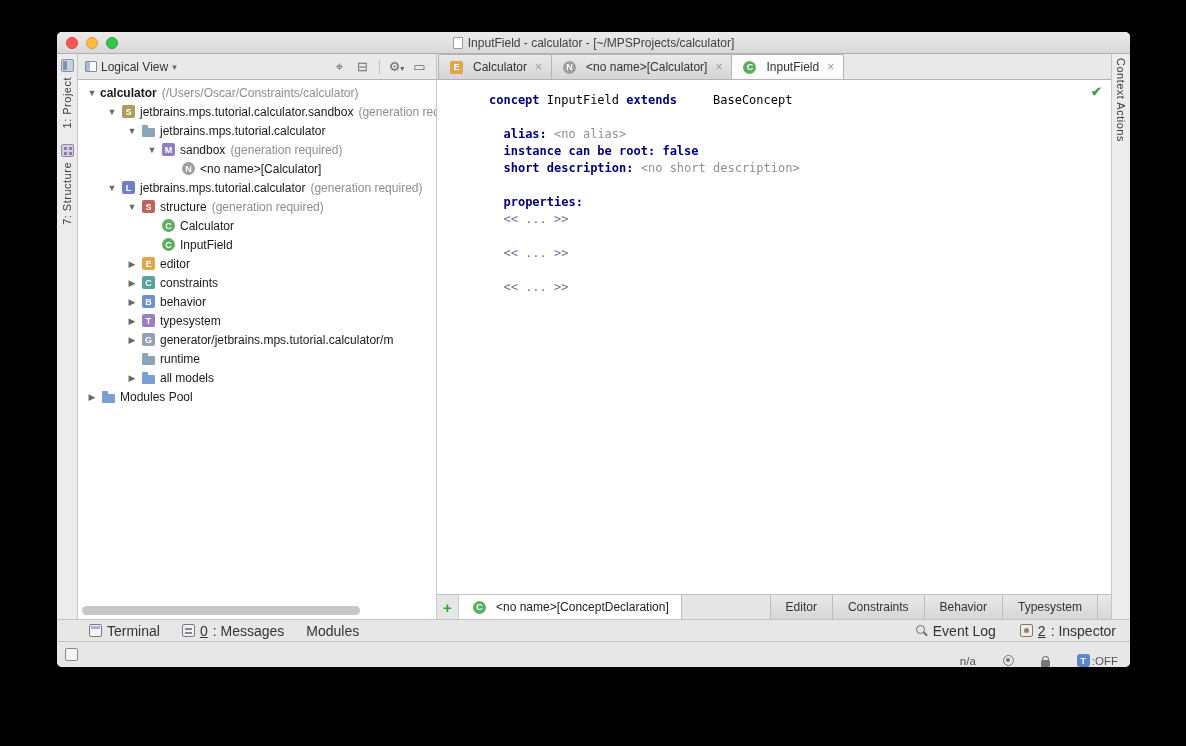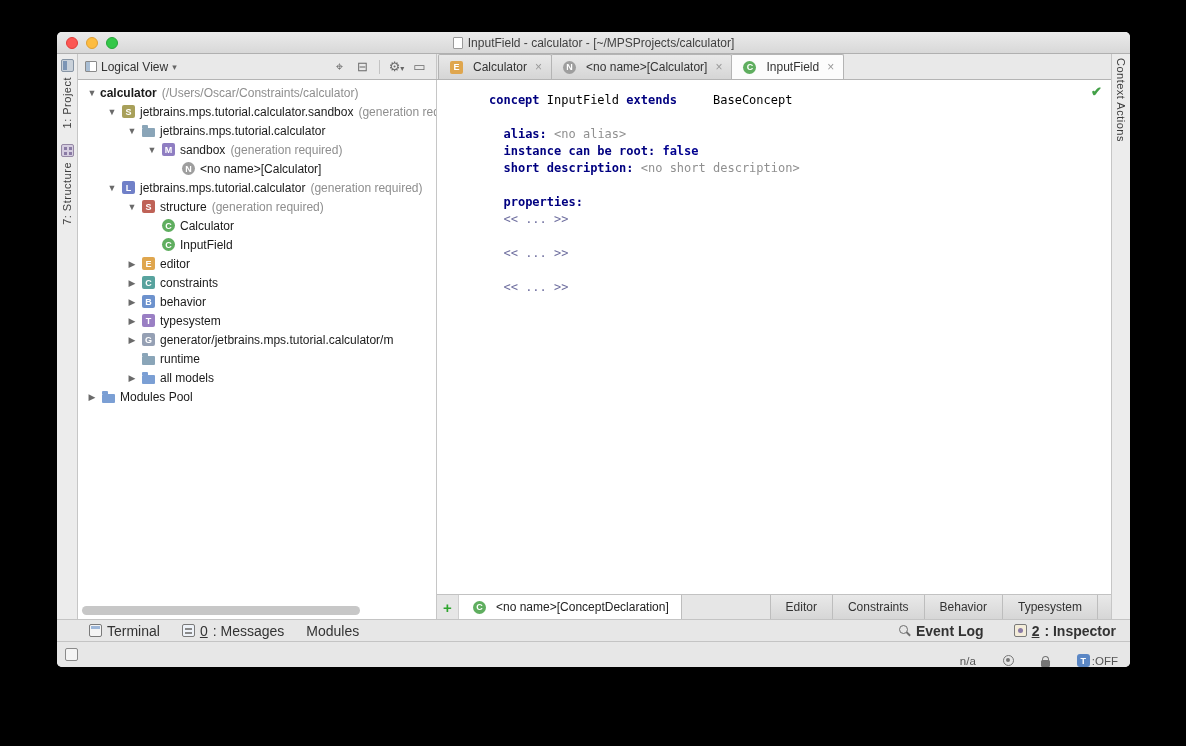--- a/index.html
+++ b/index.html
@@ -105,21 +105,21 @@
   #aspect-tabs { margin-left:auto; display:flex; }
   .aspect-tab { padding:0 15px; display:flex; align-items:center;
                 background:linear-gradient(#e9e9e9,#d6d6d6); border-left:1px solid #bdbdbd; color:#333; }
   .tab-sliver { width:14px; background:linear-gradient(#e9e9e9,#d6d6d6); border-left:1px solid #bdbdbd; }
 
   
   .toolwindow-bar { flex:0 0 22px; background:#e7e7e7; border-top:1px solid #c4c4c4;
                     display:flex; align-items:center; font-size:14px; color:#333;
                     padding:0 14px 0 32px; gap:22px; }
   .tw-item { display:flex; align-items:center; gap:5px; white-space:nowrap; }
-  .tw-right { margin-left:auto; display:flex; gap:30px;font-weight:bold; }
+  .tw-right { margin-left:auto; display:flex; gap:24px; }
   .mn { text-decoration:underline; }
   .mini { width:13px; height:13px; display:inline-block; position:relative; }
   .terminal-icon { border:1px solid #7a7a7a; background:#f4f4f4; border-radius:2px; }
   .terminal-icon::before { content:''; position:absolute; top:1px; left:1px; right:1px; height:3px; background:#9db6d8; }
   .messages-icon { border:1px solid #7a7a7a; background:#eef2f8; border-radius:2px; }
   .messages-icon::before { content:''; position:absolute; left:2px; top:3px; right:2px; height:2px;
                            background:#8a8a8a; box-shadow:0 4px 0 #8a8a8a; }
   .event-log-icon::before { content:''; position:absolute; left:1px; top:1px; width:7px; height:7px;
                             border:1.5px solid #6e6e6e; border-radius:50%; }
   .event-log-icon::after { content:''; position:absolute; left:8px; top:9px; width:5px; height:1.5px;

